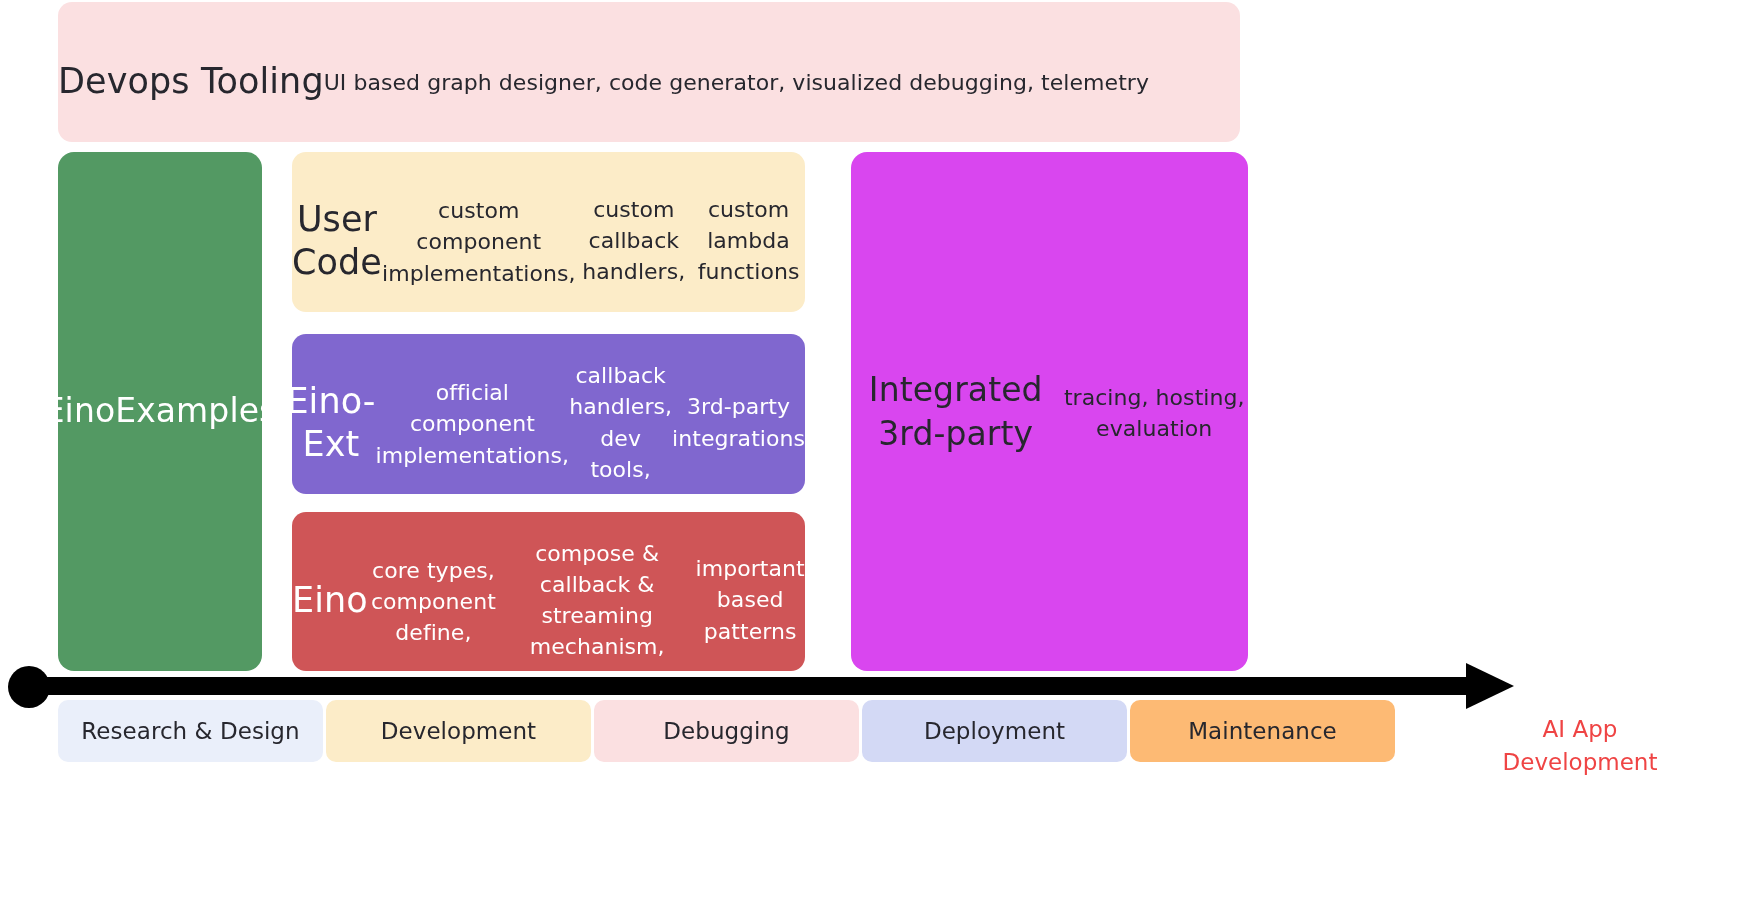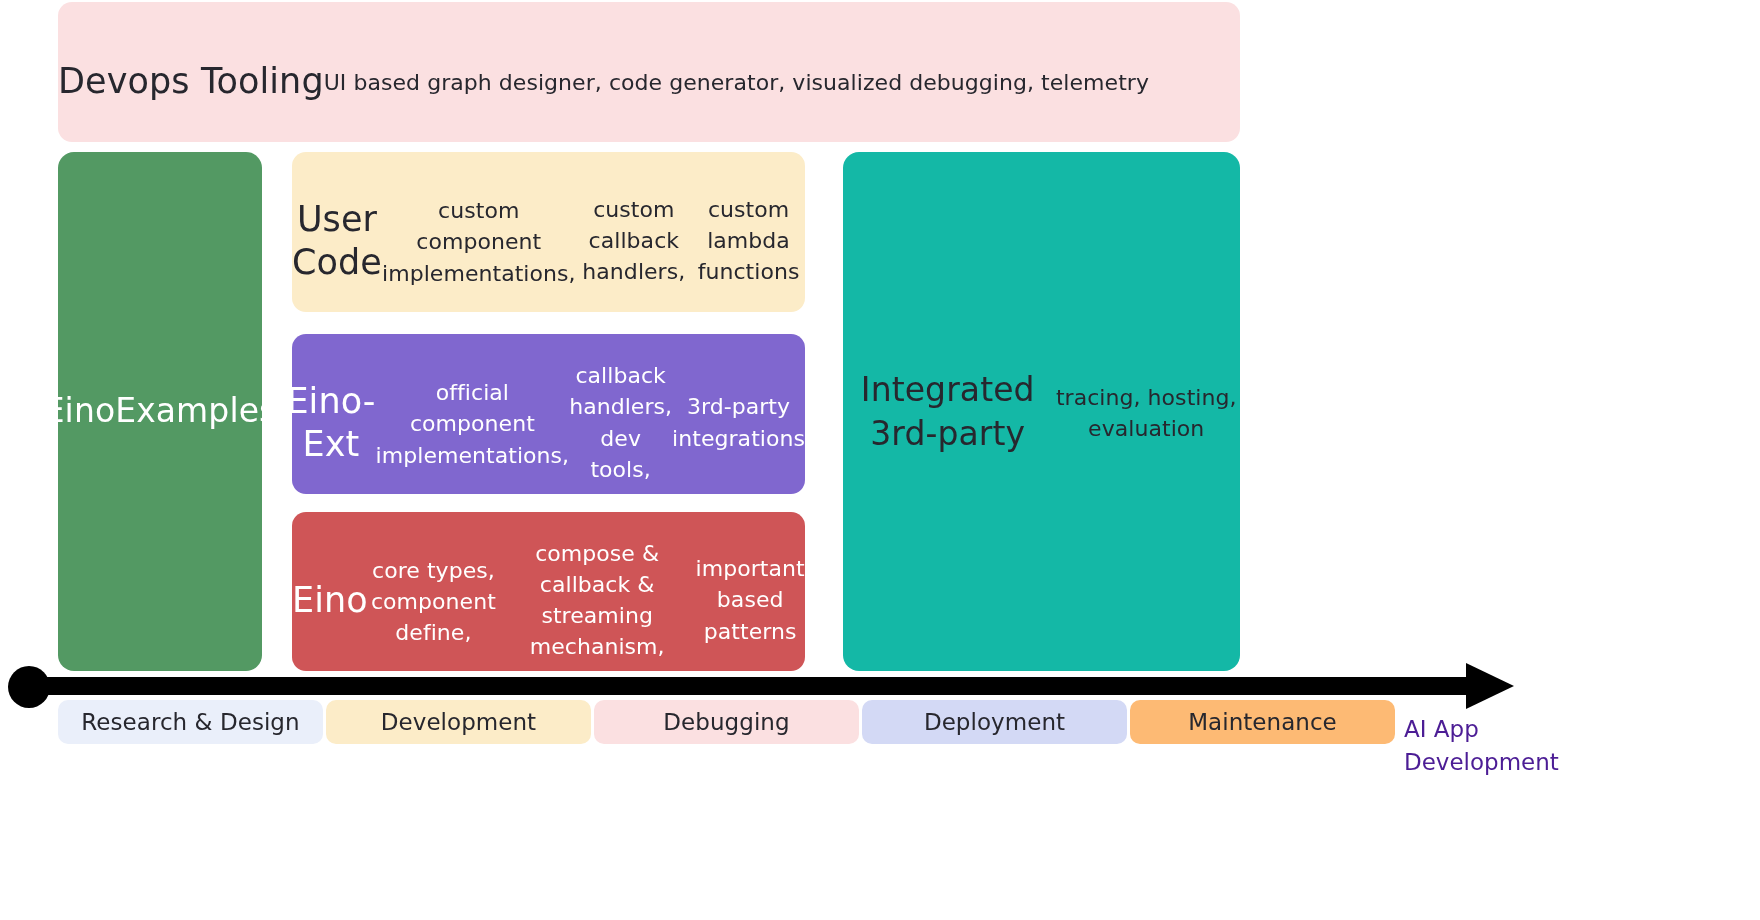--- a/index.html
+++ b/index.html
@@ -146,41 +146,41 @@
 
   
   #lifecycle {
     position: absolute;
     left: 58px;
     top: 700px;
     display: flex;
     align-items: stretch;
   }
   .chip {
-    height: 44px;
+    height: 62px;
     display: flex;
     align-items: center;
     justify-content: center;
     border-radius: 10px;
     font-size: 23px;
     color: #27272e;
     margin-right: 3px;
     letter-spacing: .05px;
   }
 
   
   #axis-label {
     position: absolute;
     left: 1404px;
     top: 713px;
     width: 352px;
-    text-align: left;
+    text-align: center;
     font-size: 23px;
     line-height: 1.42;
-    color: #4c1d95;
+    color: #ef4444;
   }
 </style>
 </head>
 <body>
 
 <div id="canvas">
 
   <div class="box" id="devops-banner" style="background: rgb(251, 224, 225);">
     <div class="title dark-text">Devops Tooling</div>
     <div class="subtitle dark-text">UI based graph designer, code generator, visualized debugging, telemetry</div>
@@ -205,21 +205,21 @@
     <div class="subtitle light-text" style="margin-top:0">3rd-party integrations</div>
   </div>
 
   <div class="box" id="eino-core" style="background: rgb(207, 85, 87);">
     <div class="title light-text">Eino</div>
     <div class="subtitle light-text">core types, component define,</div>
     <div class="subtitle light-text" style="margin-top:0">compose &amp; callback &amp; streaming mechanism,</div>
     <div class="subtitle light-text" style="margin-top:0">important based patterns</div>
   </div>
 
-  <div class="box" id="third-party" style="background: #14b8a6;">
+  <div class="box" id="third-party" style="background: #d946ef; margin-left: 8px;">
     <div class="title dark-text">Integrated 3rd-party</div>
     <div class="subtitle dark-text">tracing, hosting, evaluation</div>
   </div>
 
   <div id="timeline-dot"></div>
   <div id="timeline-line"></div>
   <div id="timeline-arrowhead"></div>
 
   <div id="lifecycle">
     <div class="chip" style="background: rgb(234, 239, 250); width: 265px;">

